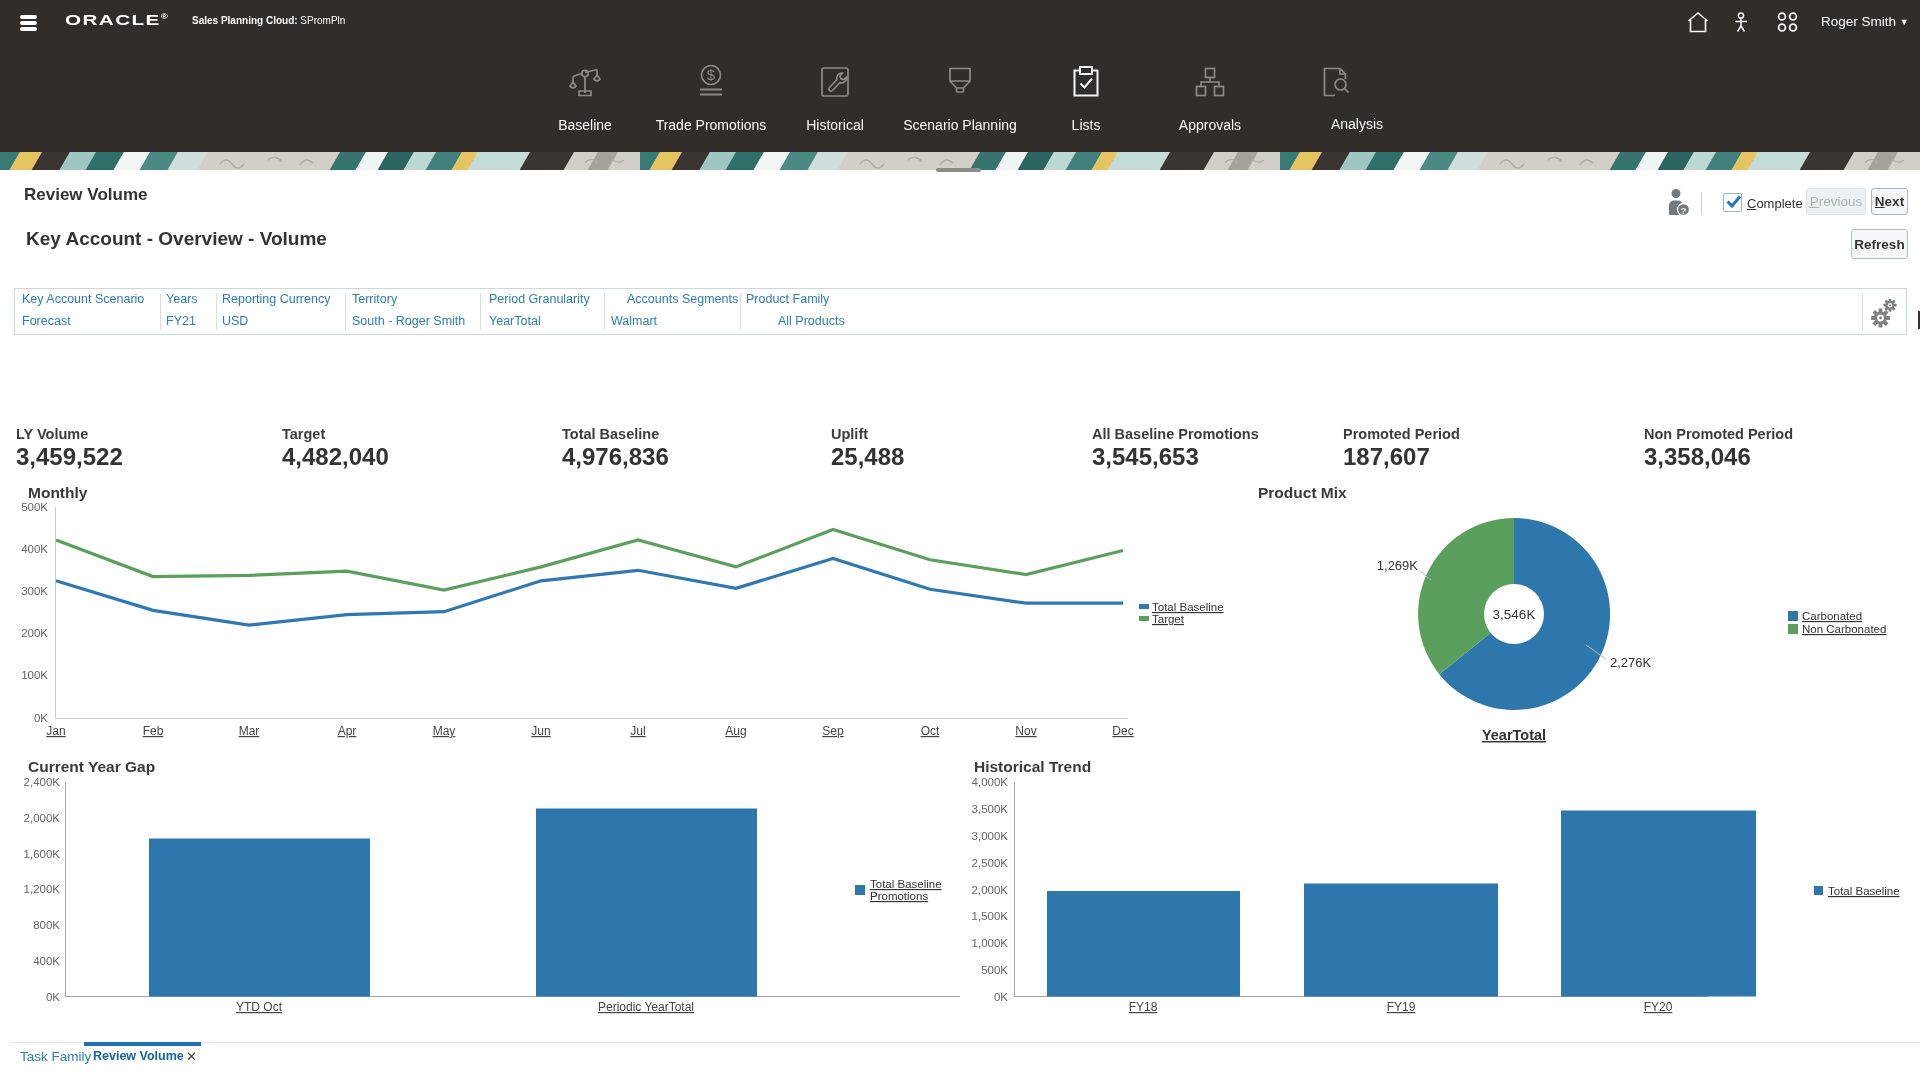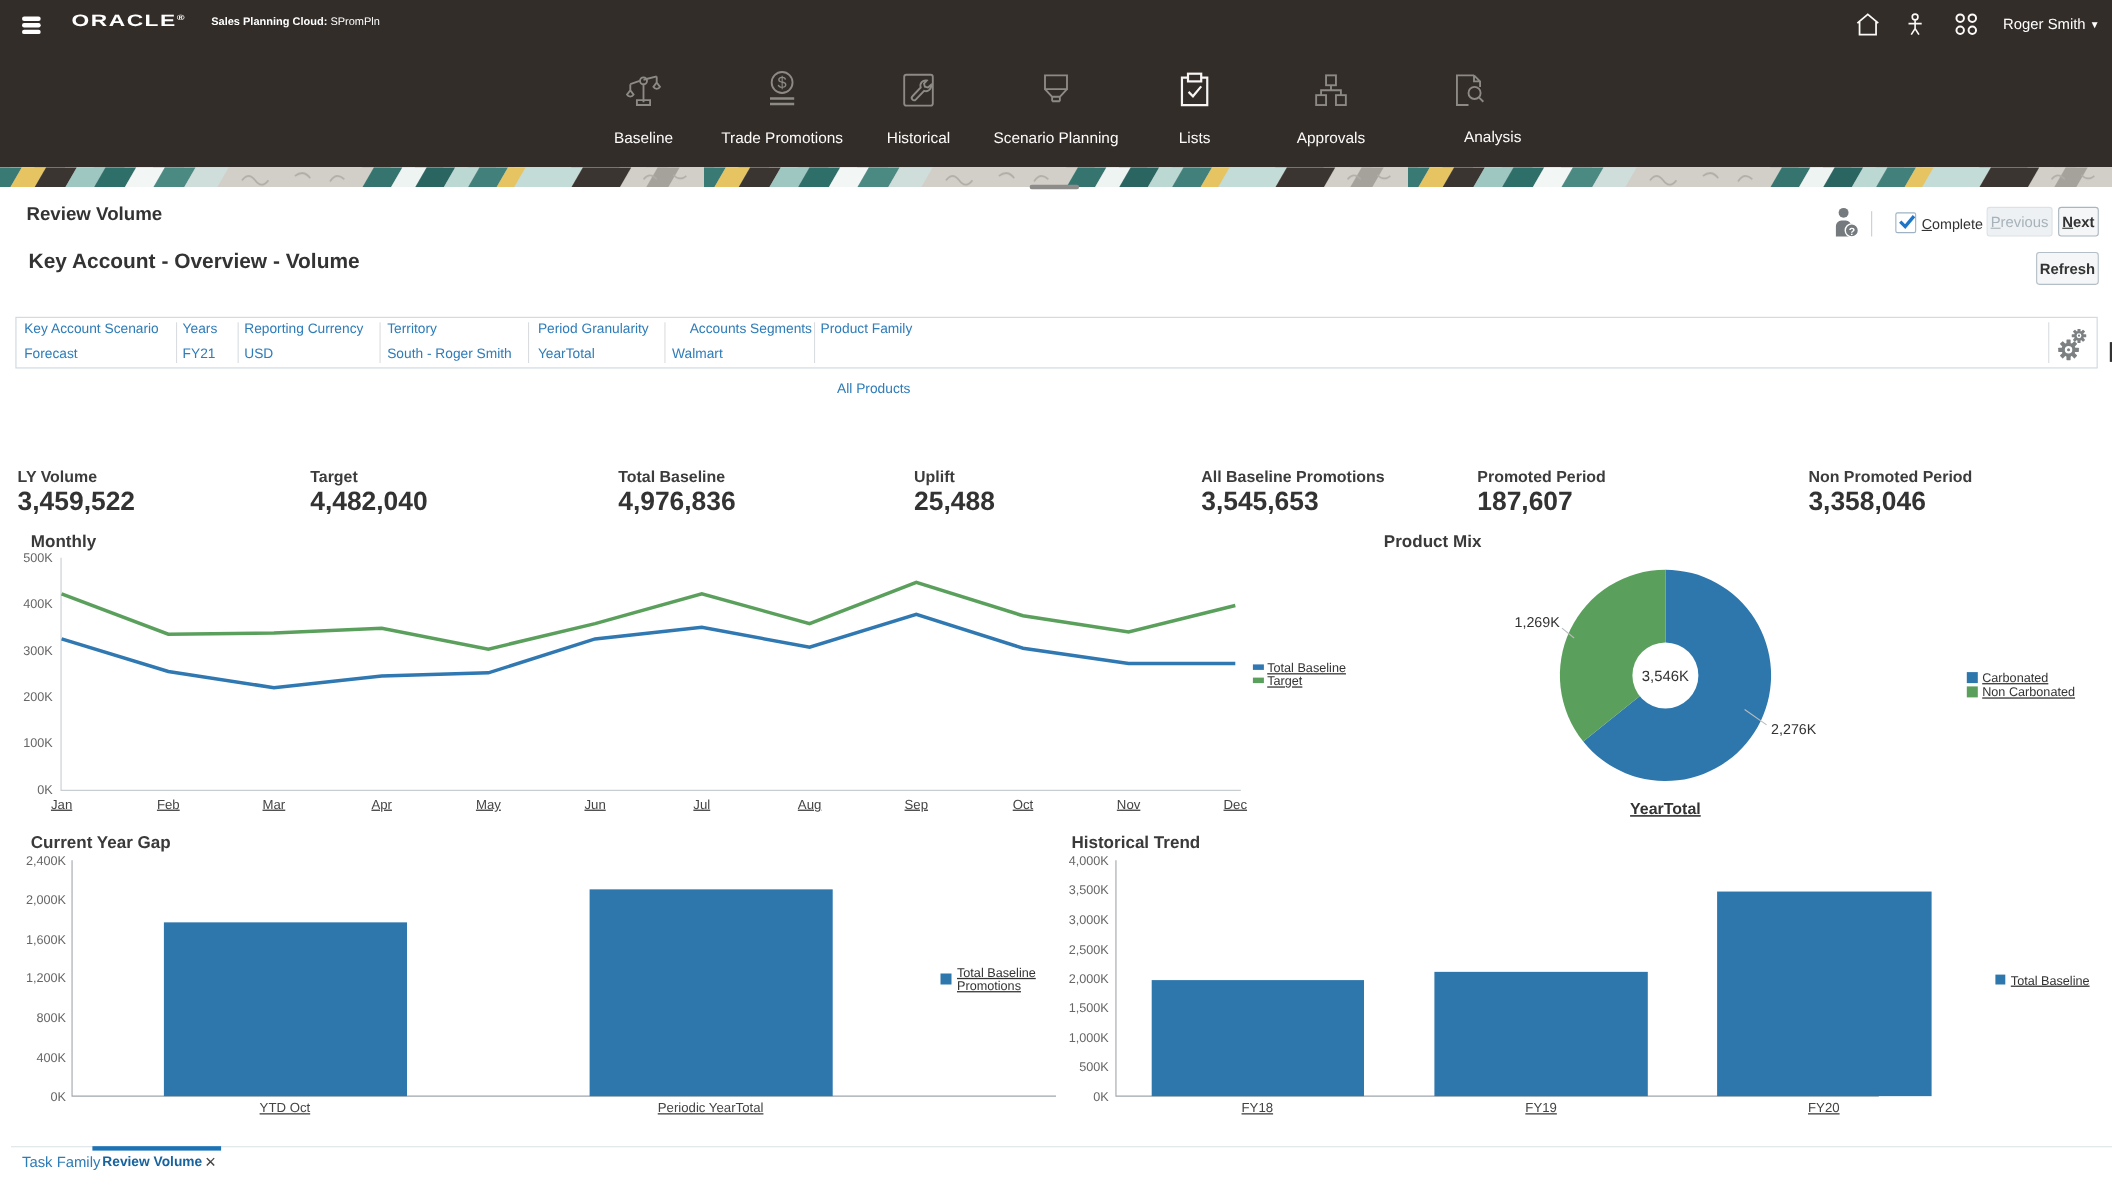--- a/index.html
+++ b/index.html
@@ -184,21 +184,21 @@
 <div class="abs pov" style="left:166px;top:314px;">FY21</div>
 <div class="abs pov" style="left:222px;top:292px;">Reporting Currency</div>
 <div class="abs pov" style="left:222px;top:314px;">USD</div>
 <div class="abs pov" style="left:352px;top:292px;">Territory</div>
 <div class="abs pov" style="left:352px;top:314px;">South - Roger Smith</div>
 <div class="abs pov" style="left:489px;top:292px;">Period Granularity</div>
 <div class="abs pov" style="left:489px;top:314px;">YearTotal</div>
 <div class="abs pov" style="left:611px;top:292px;margin-left:16px;">Accounts Segments</div>
 <div class="abs pov" style="left:611px;top:314px;">Walmart</div>
 <div class="abs pov" style="left:746px;top:292px;">Product Family</div>
-<div class="abs pov" style="left:761px;top:314px;margin-top:32px;">All Products</div>
+<div class="abs pov" style="left:778px;top:314px;">All Products</div>
 <svg class="abs" style="left:1868px;top:299px;" width="32" height="30" viewBox="0 0 32 30">
  <g fill="#7d8082">
   <g transform="translate(22,6.2)">
    <g>
           <rect x="-1.4" y="-6.6" width="2.8" height="3" rx="0.5"></rect>
           <rect x="-1.4" y="3.6" width="2.8" height="3" rx="0.5"></rect>
    <rect x="-6.6" y="-1.4" width="3" height="2.8" rx="0.5"></rect>
           <rect x="3.6" y="-1.4" width="3" height="2.8" rx="0.5"></rect>
         </g>
    <g transform="rotate(45)">

